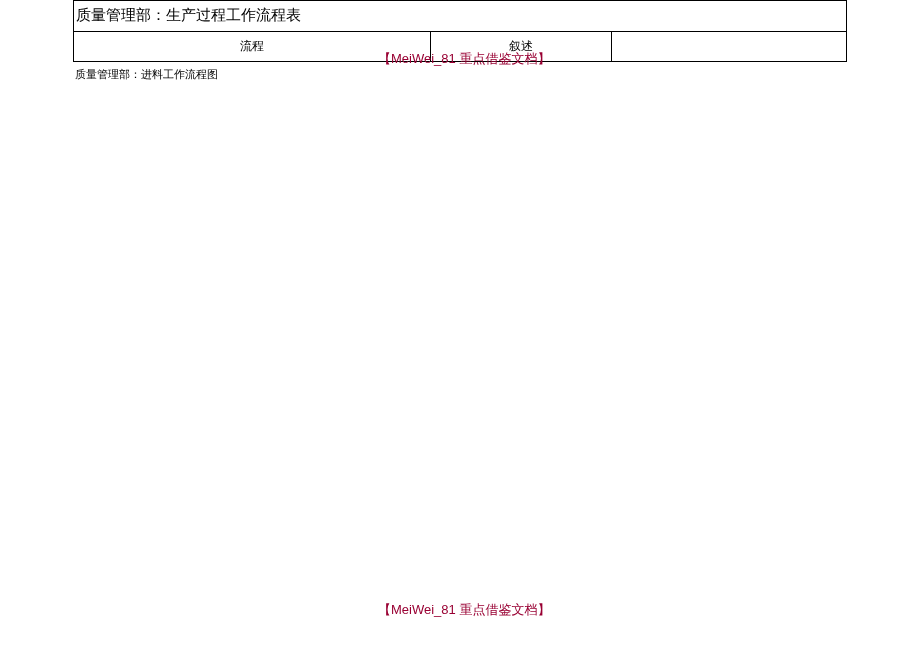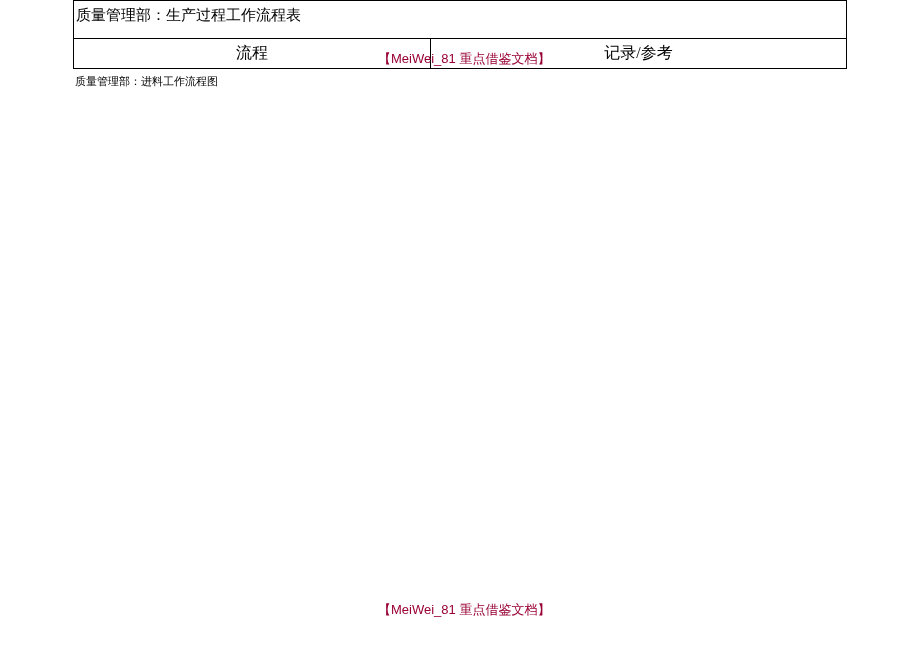--- a/index.html
+++ b/index.html
@@ -18,30 +18,30 @@
       padding: 0 73px;
       position: relative;
     }
     .table-outer {
       border: 1px solid #000;
       border-collapse: collapse;
       width: 100%;
     }
     .title-row {
       border-bottom: 1px solid #000;
-      padding: 5px 2px 13px 2px;
+      padding: 5px 2px 6px 2px;
       font-size: 15px;
       font-weight: normal;
       text-align: left;
       font-family: "SimSun", "宋体", serif;
     }
     .header-row {
       display: flex;
       height: 29px;
-      font-size: 16px;
+      font-size: 12px;
       font-family: "SimSun", "宋体", serif;
     }
     .col-process {
       flex: 0 0 357px;
       border-right: 1px solid #000;
       text-align: center;
       height: 100%;
       display: flex;
       align-items: center;
       justify-content: center;
@@ -98,20 +98,20 @@
     }
   </style>
 </head>
 <body>
 
 <div class="page-container">
   <div class="table-outer">
     <div class="title-row">质量管理部：生产过程工作流程表</div>
     <div class="header-row">
       <div class="col-process">流程</div>
-      <div class="col-record">记录/参考</div>
+      <div class="col-desc">叙述</div>
     </div>
   </div>
   <div class="sub-heading">质量管理部：进料工作流程图</div>
 </div>
 
 <div class="watermark-1">【MeiWei_81 重点借鉴文档】</div>
 <div class="watermark-2">【MeiWei_81 重点借鉴文档】</div>
 
 </body></html>

